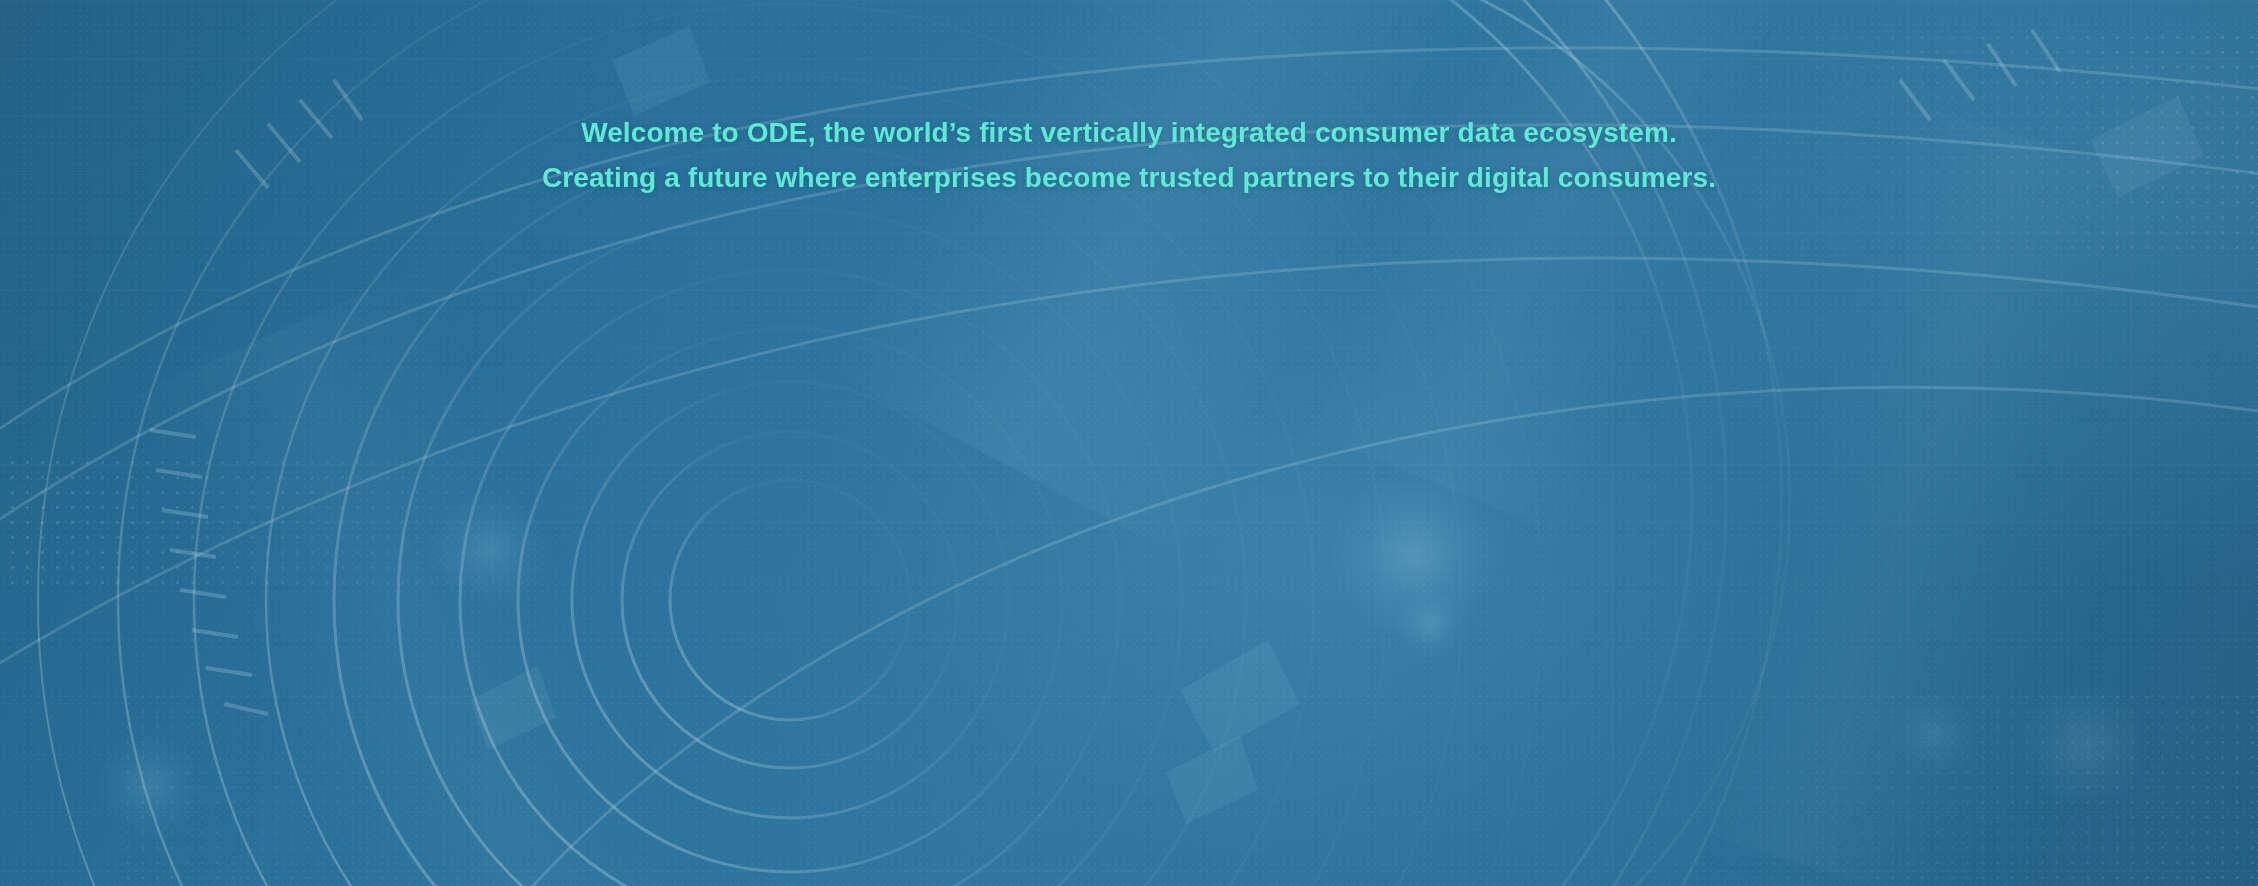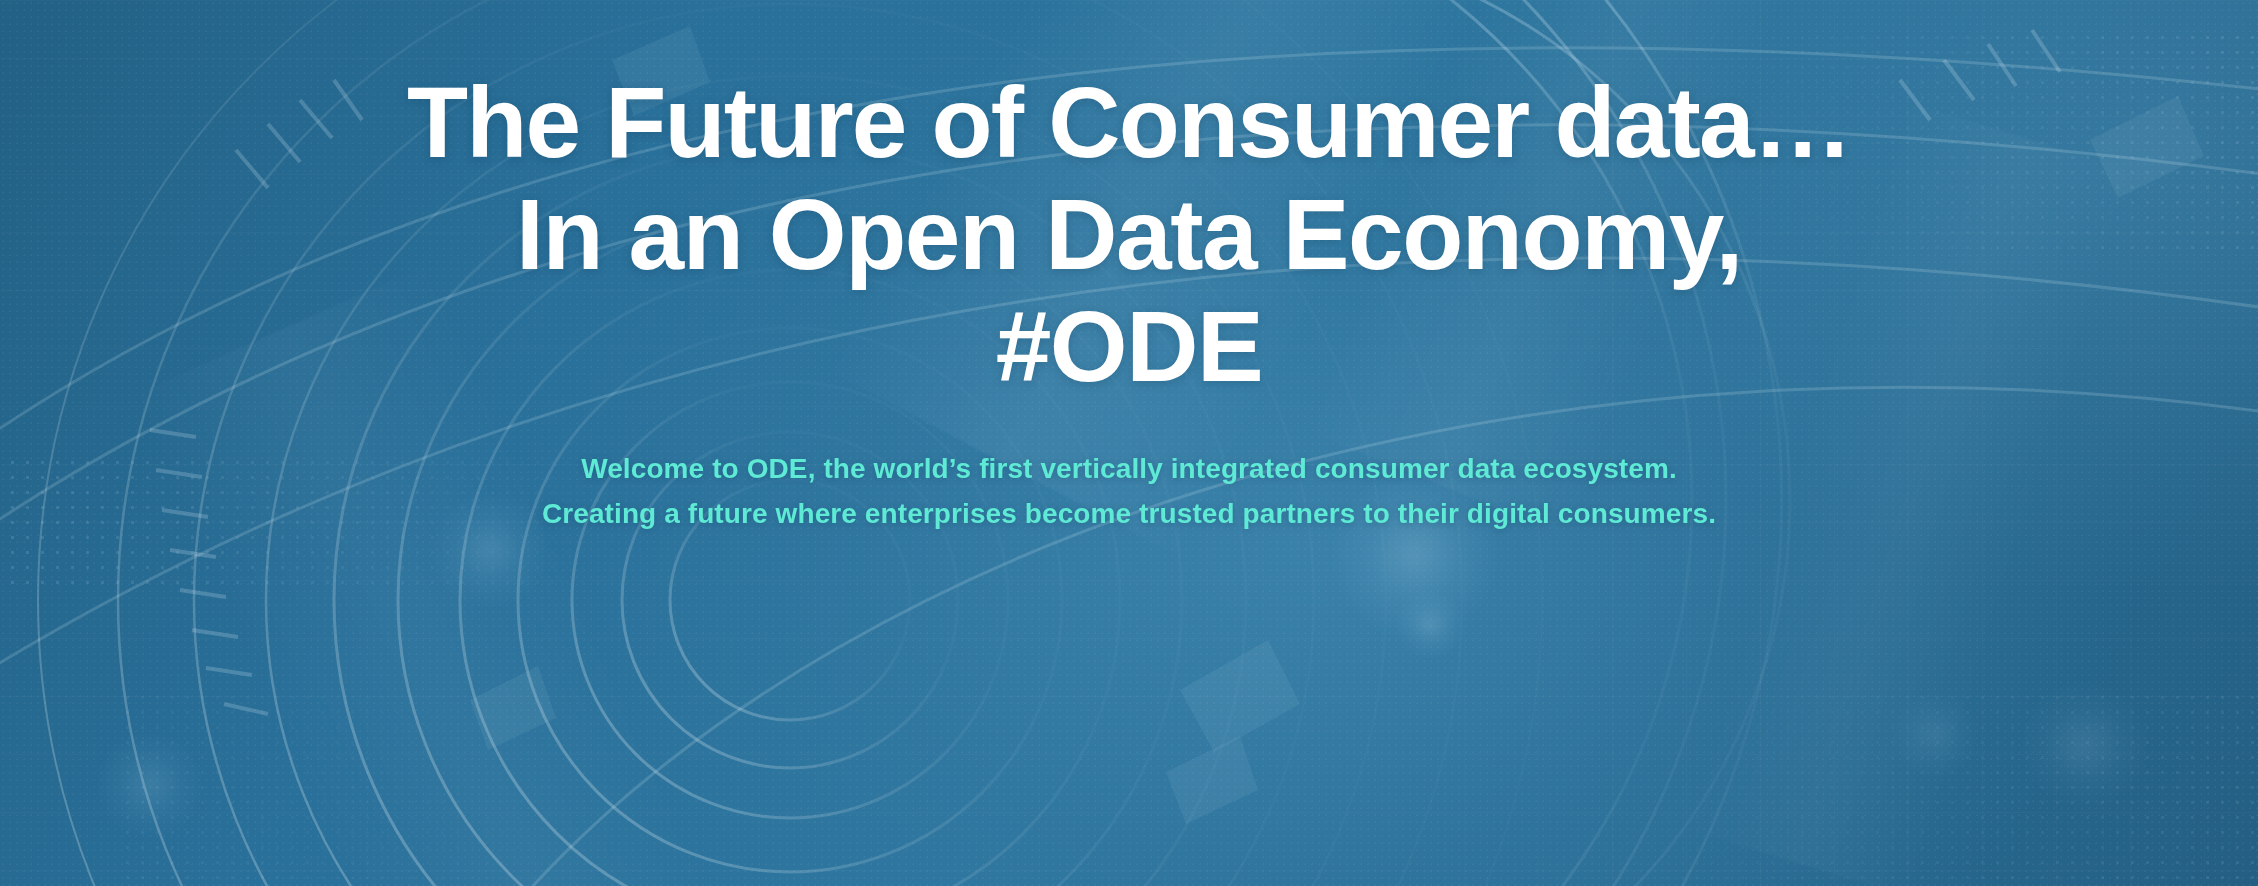--- a/index.html
+++ b/index.html
@@ -256,22 +256,17 @@
 
   <div class="glow g1"></div>
   <div class="glow g2"></div>
   <div class="glow g3"></div>
   <div class="glow g4"></div>
   <div class="glow g5"></div>
   <div class="glow g6"></div>
 
   <div class="content">
 
-    <h1 class="headline">
-      <span class="hl-line hl-line-1">The Future of Consumer data…</span>
-      <span class="hl-line hl-line-2">In an Open Data Economy,</span>
-      <span class="hl-line hl-line-3">#ODE</span>
-    </h1>
 
     <p class="subtitle">Welcome to ODE, the world’s first vertically integrated consumer data ecosystem. Creating a future where enterprises become trusted partners to their digital consumers.</p>
 
   </div>
 </div>
 
 </body></html>

